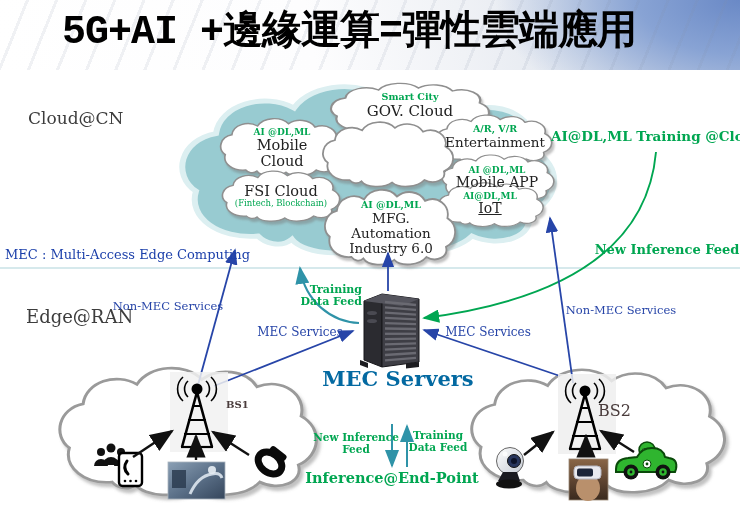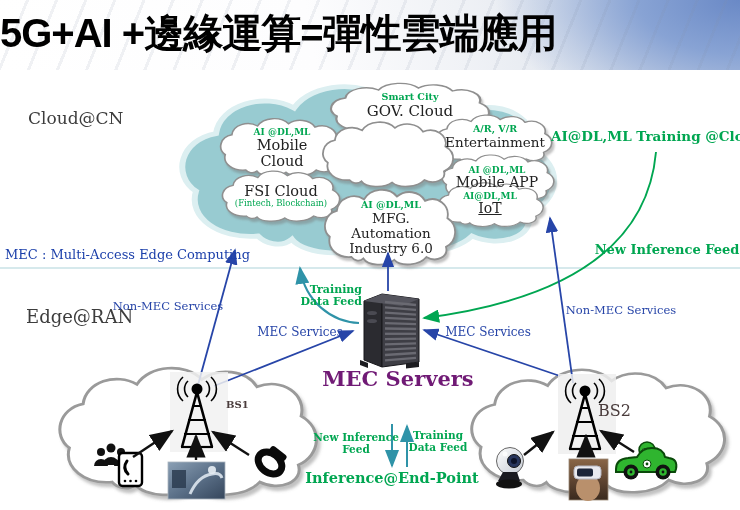--- a/index.html
+++ b/index.html
@@ -5,22 +5,22 @@
   html,body{margin:0;padding:0;}
   body{width:740px;height:510px;overflow:hidden;background:#fff;
        font-family:"DejaVu Serif", serif;}
   #stage{position:relative;width:740px;height:510px;background:#fff;}
   #scene{position:absolute;left:0;top:0;z-index:1;}
   .hdr{position:absolute;left:0;top:0;width:740px;height:70px;z-index:3;
     background:
       repeating-linear-gradient(112deg, rgba(130,142,165,0) 0 24px, rgba(130,142,165,0.12) 24px 27px),
       radial-gradient(ellipse 340px 180px at 100% 0%, #6a89c6 0%, #88a3d4 30%, rgba(165,185,220,0.55) 55%, rgba(255,255,255,0) 72%),
       linear-gradient(80deg, #ffffff 0%, #fdfdfe 42%, #f0f2f6 62%, #e2e7ef 78%, #ccd5e5 92%, #b8c6dd 100%);}
-  .title{position:absolute;left:0;top:2px;width:636px;text-align:left;
-    font-family:Liberation Sans, sans-serif;font-weight:800;font-size:40px;
+  .title{position:absolute;left:0;top:2px;width:636px;text-align:right;
+    font-family:Liberation Mono, monospace;font-weight:800;font-size:40px;
     letter-spacing:-1px;color:#000;line-height:62px;white-space:nowrap;}
   .lbl{position:absolute;z-index:2;white-space:nowrap;line-height:1.12;}
   .ctr{transform:translateX(-50%);text-align:center;}
   .grn{color:#00A651;font-weight:bold;}
   .blu{color:#2745A8;}
   .dark{color:#3d3d3d;}
   .bslbl{color:#4a3c3c;}
 </style>
 </head>
 <body>
@@ -243,21 +243,21 @@
   <div class="lbl grn ctr" style="left:667px;top:243px;font-size:13px;">New Inference Feed</div>
   <div class="lbl blu ctr" style="left:168px;top:300px;font-size:11.5px;">Non-MEC Services</div>
   <div class="lbl blu ctr" style="left:621px;top:304px;font-size:11.5px;">Non-MEC Services</div>
   <div class="lbl blu ctr" style="left:300px;top:326px;font-size:12px;">MEC Services</div>
   <div class="lbl blu ctr" style="left:488px;top:326px;font-size:12px;">MEC Services</div>
   <div class="lbl grn" style="right:378px;top:284px;font-size:11px;text-align:right;">
     <div>Training</div>
     <div>Data Feed</div>
   </div>
 
-  <div class="lbl blu ctr" style="left:398px;top:367px;font-size:21px;font-weight:bold;color:#701a75;">MEC Servers</div>
+  <div class="lbl blu ctr" style="left:398px;top:367px;font-size:21px;font-weight:bold;color:#0369a1;">MEC Servers</div>
   <div class="lbl bslbl" style="left:226px;top:399px;font-size:10px;font-weight:bold;">BS1</div>
   <div class="lbl bslbl" style="left:598px;top:402px;font-size:16px;">BS2</div>
 
   <div class="lbl grn ctr" style="left:356px;top:432px;font-size:10.5px;">
     <div>New Inference</div>
     <div>Feed</div>
   </div>
   <div class="lbl grn ctr" style="left:438px;top:430px;font-size:10.5px;">
     <div>Training</div>
     <div>Data Feed</div>

